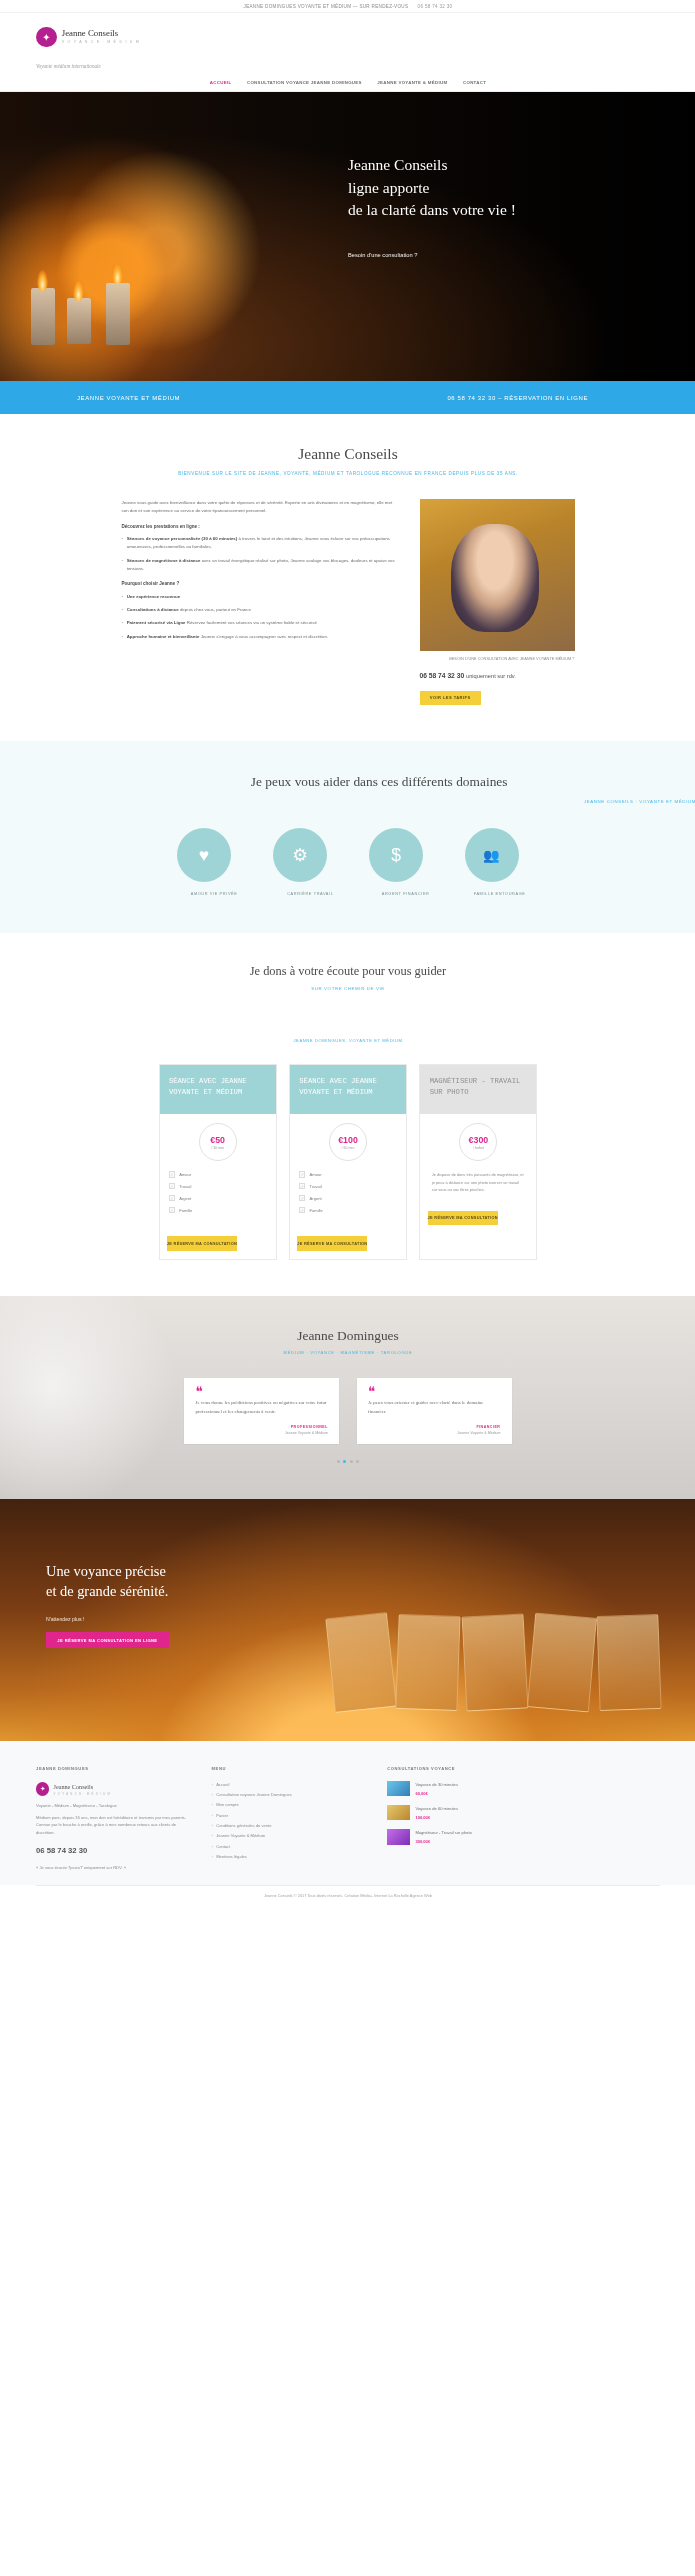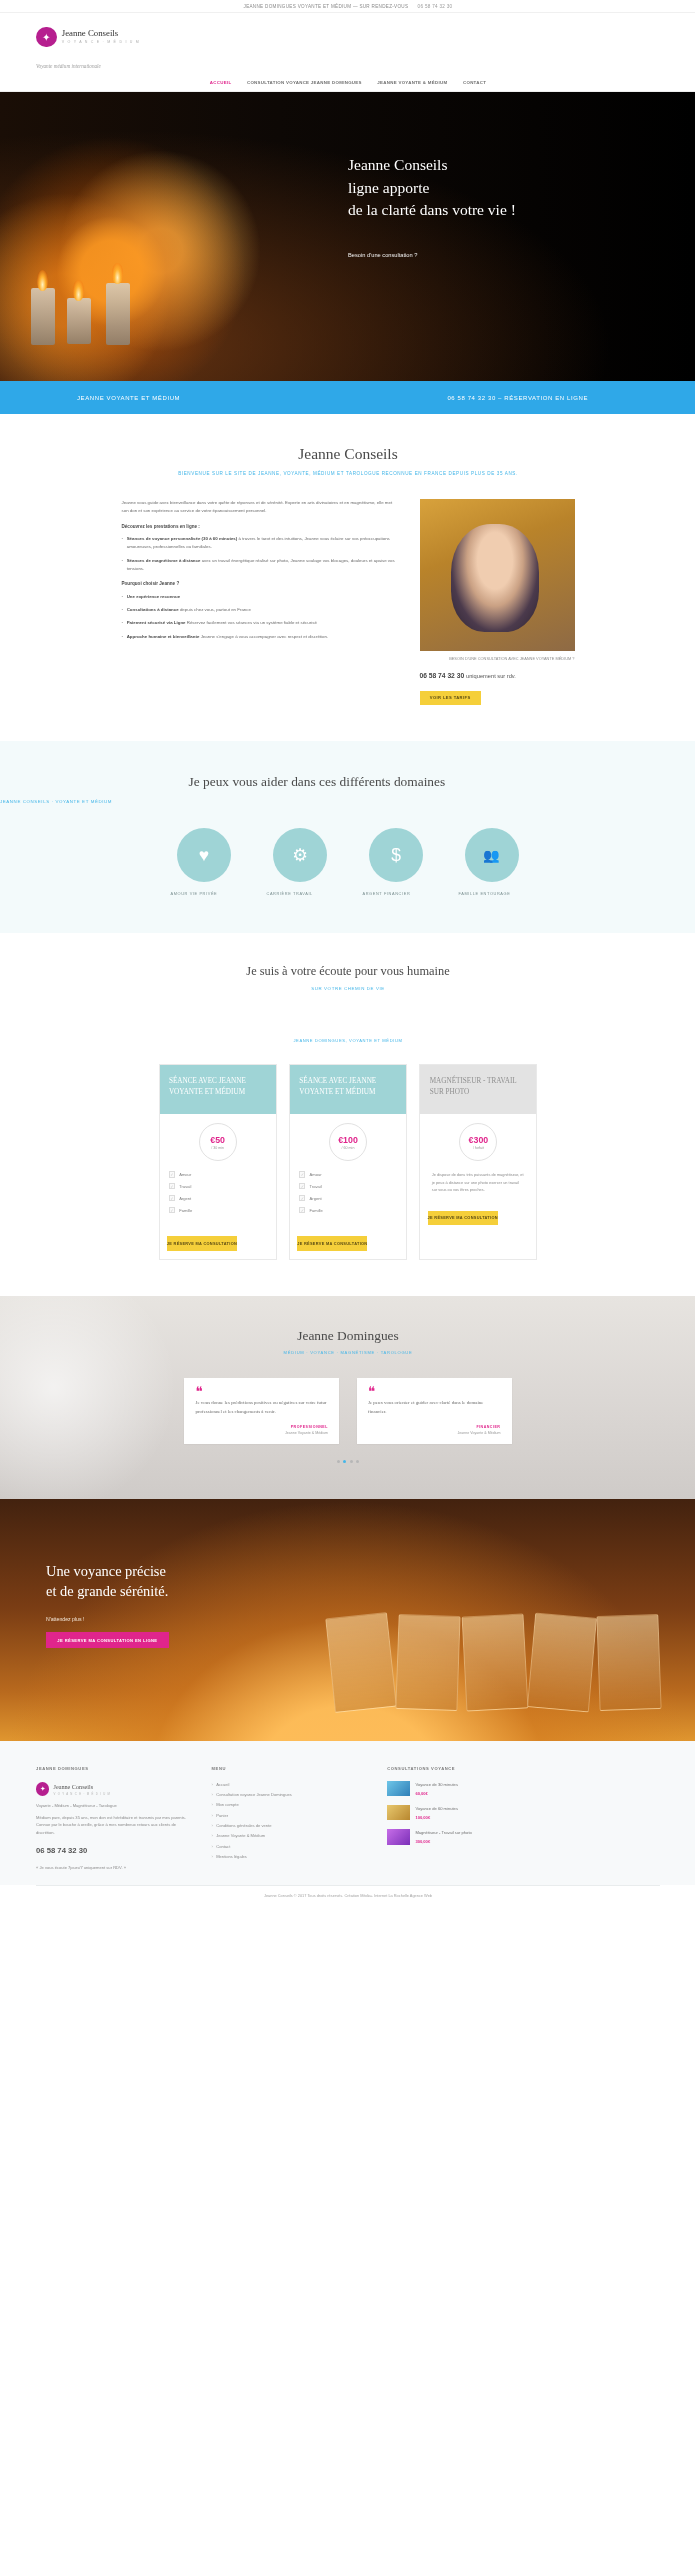--- a/index.html
+++ b/index.html
@@ -201,21 +201,21 @@
     letter-spacing: 0.4px;
     padding: 4.6px 10.3px;
     border: none;
     cursor: pointer;
   }
 
   
   .domains {
     background: #f3fafb;
     padding: 31px 0 36px;
-    text-align: left;
+    text-align: right;
   }
   .domains h2 {
     font-family: "Liberation Serif", serif;
     font-size: 13.4px; color: #4a4a4a; font-weight: normal; line-height: 1.5;
     width: 319px; margin: 0 auto;
   }
   .domains .sub {
     margin-top: 7.2px; font-size: 4.4px; letter-spacing: 0.6px; color: #45b6e8;
   }
   .domain-row {
@@ -245,21 +245,21 @@
   
   .tarifs { background: #fff; padding: 15.5px 0 36px; text-align: center; }
   .tarifs h2 {
     font-family: "Liberation Serif", serif; font-size: 13.4px; color: #4a4a4a; font-weight: normal;
   }
   .tarifs .sub { margin-top: 6.2px; font-size: 4.1px; letter-spacing: 0.6px; color: #45b6e8; }
   .cards { display: flex; justify-content: center; gap: 12.4px; margin-top: 20.6px; }
   .card { width: 118px; background: #fff; border: 0.5px solid #e9e9e9; text-align: left; }
   .card-head {
     background: #9fd4d6; color: #fff; padding: 11.3px 9.3px 9.3px;
-    font-family: Liberation Serif, serif; font-size: 7.2px; line-height: 1.45;
+    font-family: Liberation Mono, monospace; font-size: 7.2px; line-height: 1.45;
     min-height: 49px;
   }
   .card-head.grey { background: #e3e3e3; color: #8f8f8f; }
   .price-circle {
     width: 38px; height: 38px; border-radius: 50%;
     background: #fff; border: 1px solid #e2e2e2;
     margin: 9.3px auto 0;
     display: flex; flex-direction: column; align-items: center; justify-content: center;
   }
   .price-circle .amount { font-size: 8.8px; color: #e0258c; font-weight: bold; }
@@ -489,21 +489,21 @@
       <div class="domain-label">ARGENT FINANCIER</div>
     </div>
     <div class="domain-item">
       <div class="domain-circle" style="font-size:13.4px;">👥</div>
       <div class="domain-label">FAMILLE ENTOURAGE</div>
     </div>
   </div>
 </div>
 
 <div class="listen">
-  <h2>Je suis à votre écoute pour vous humaine</h2>
+  <h2>Je dons à votre écoute pour vous guider</h2>
   <div class="sub">SUR VOTRE CHEMIN DE VIE</div>
 </div>
 
 <div class="tarifs">
   <div class="sub">JEANNE DOMINGUES, VOYANTE ET MÉDIUM</div>
 
   <div class="cards">
 
     <div class="card">
       <div class="card-head">SÉANCE AVEC JEANNE VOYANTE ET MÉDIUM</div>

